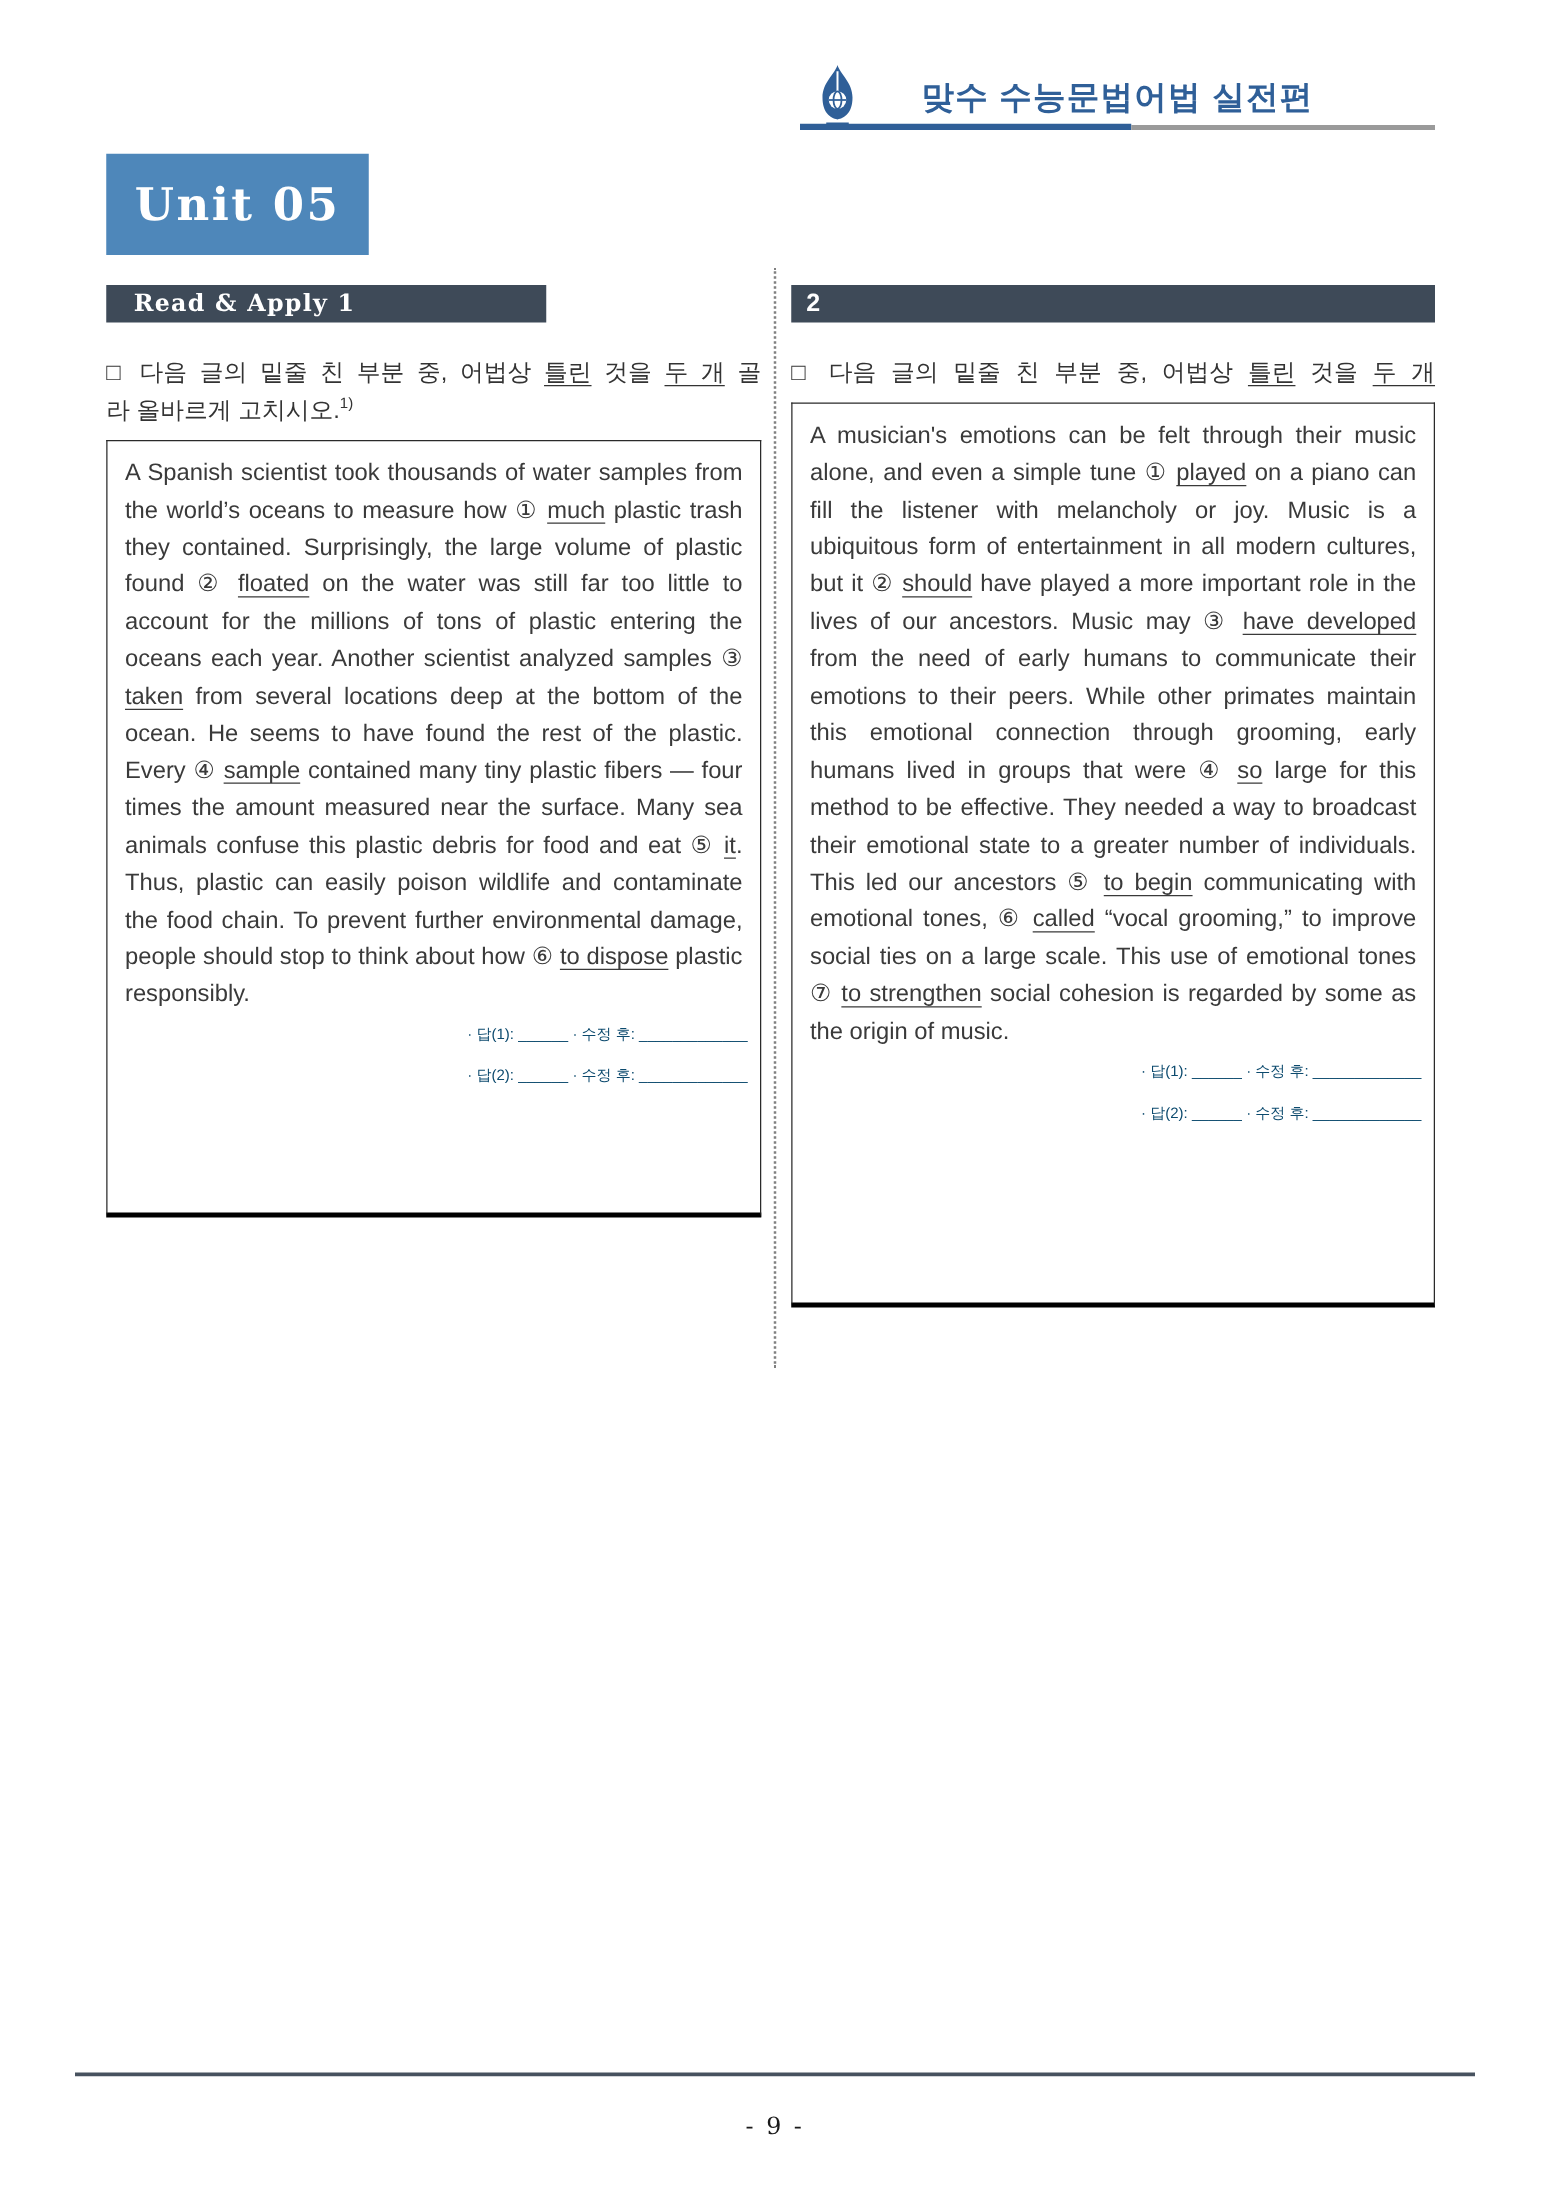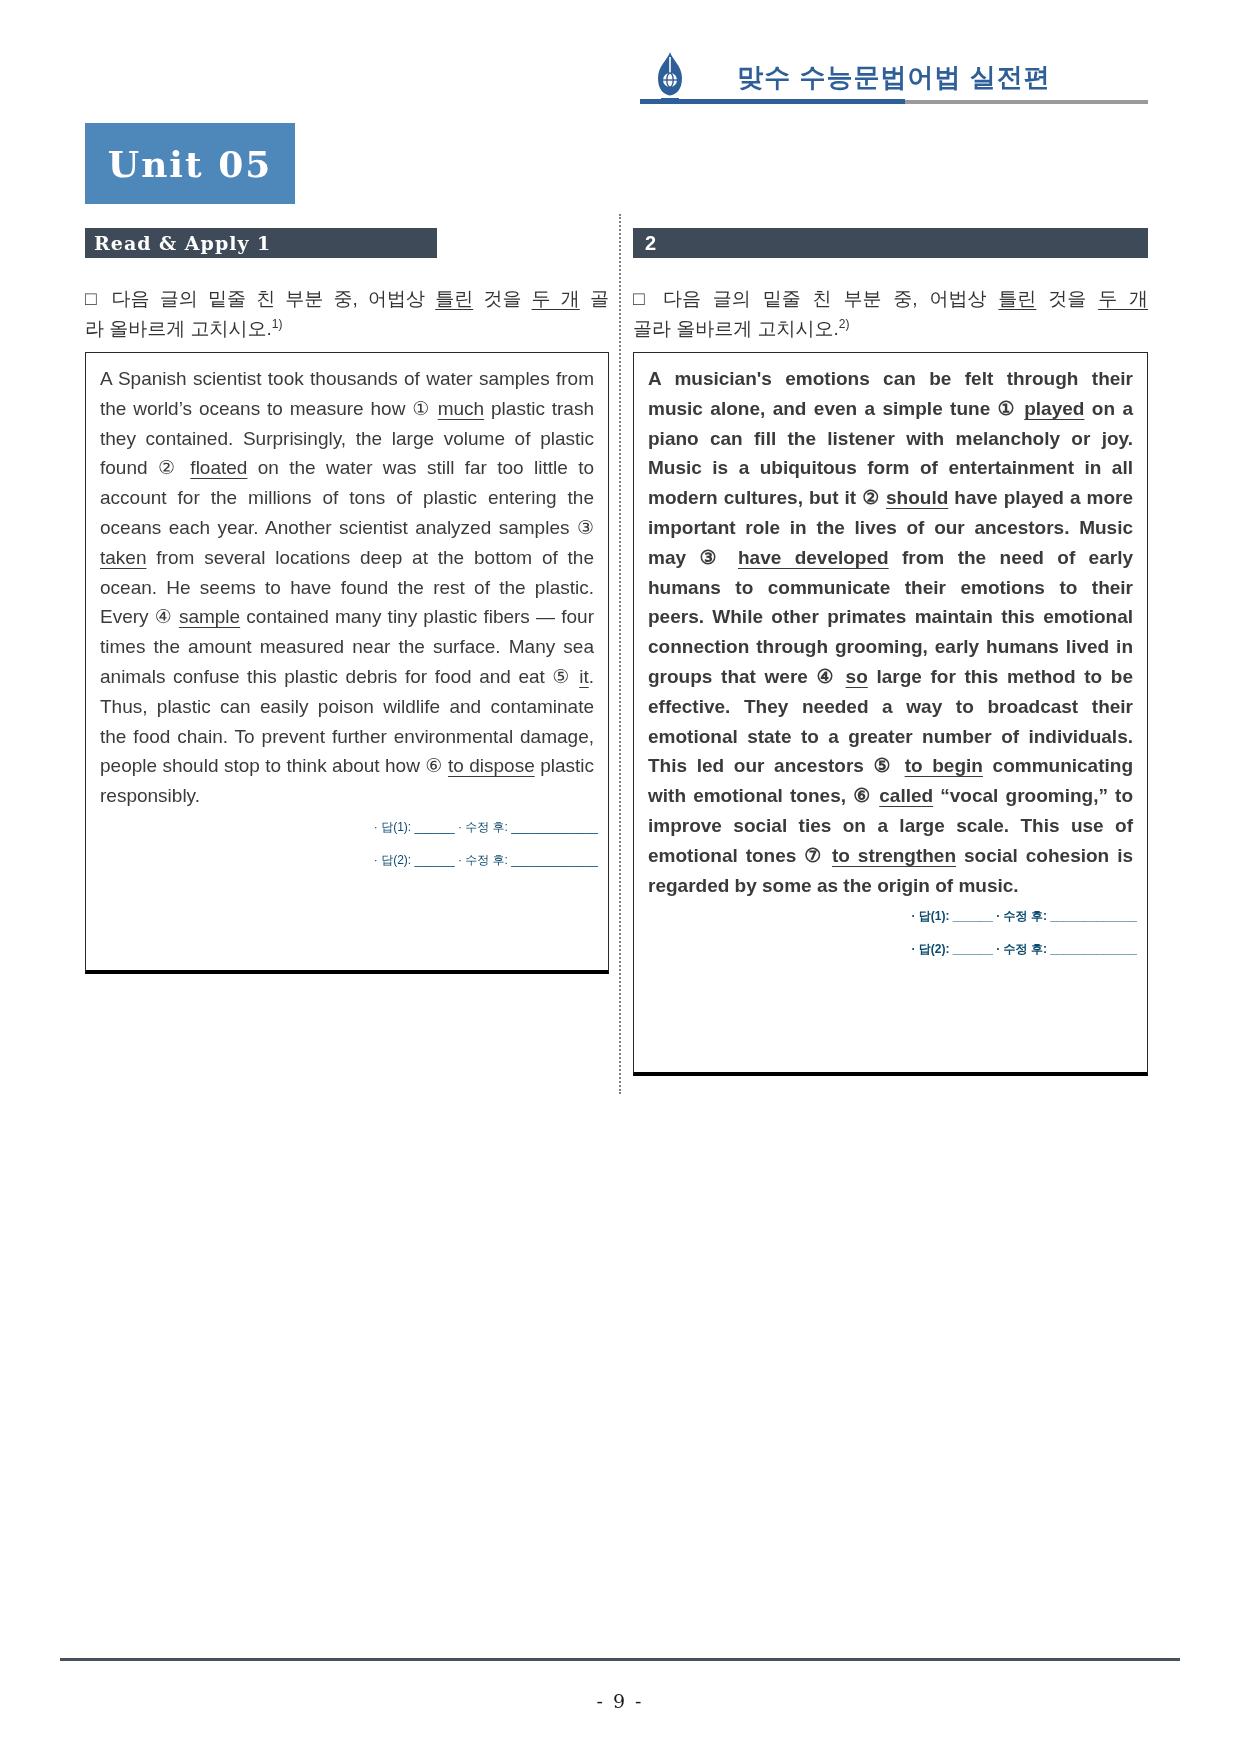--- a/index.html
+++ b/index.html
@@ -24,34 +24,34 @@
                  font-size:36px;color:#ffffff;letter-spacing:2px;}
 
   
   .col{position:absolute;top:228px;}
   .col-left{left:85px;width:524px;}
   .col-right{left:633px;width:515px;}
   .divider{position:absolute;left:619px;top:214px;height:880px;width:0;border-left:2px dotted #808080;}
 
   .section-bar{height:30px;background:#3e4a58;color:#ffffff;display:flex;align-items:center;}
   .bar-left{width:352px;}
-  .bar-left .txt{padding-left:9px;font-family:"DejaVu Serif","Liberation Serif",serif;
+  .bar-left .txt{padding-left:22px;font-family:"DejaVu Serif","Liberation Serif",serif;
                  font-weight:bold;font-size:19px;letter-spacing:1px;}
   .bar-right{width:100%;}
   .bar-right .txt{padding-left:12px;font-weight:bold;font-size:20px;}
 
   .instr{margin-top:26px;font-size:19px;line-height:30px;color:#333;}
   .just{text-align:justify;text-align-last:justify;}
   sup{font-size:12px;vertical-align:super;line-height:0;}
   u{text-decoration:underline;text-underline-offset:4px;}
 
   .passage-box{margin-top:8px;border:1.5px solid #2a2a2a;border-bottom:4px solid #000;
                box-sizing:border-box;display:flex;flex-direction:column;justify-content:flex-start;}
   .box-left{height:622px;}
-  .box-right{height:724px;font-weight:bold;}
+  .box-right{height:724px;}
   .passage{margin:0;padding:11px 14px 0 14px;font-size:19px;line-height:29.8px;
            text-align:justify;color:#3a3a3a;}
   .answers{padding:0 10px 10px 0;text-align:right;font-size:12px;line-height:33px;color:#0c4a6e;}
 
   
   .footer-rule{position:absolute;left:60px;top:1658px;width:1120px;height:3px;
                border-top:2px solid #47525f;border-bottom:1px solid #47525f;box-sizing:border-box;}
   .page-number{position:absolute;left:0;top:1690px;width:1240px;text-align:center;
                font-family:"DejaVu Serif","Liberation Serif",serif;font-size:19px;color:#1a1a1a;letter-spacing:2px;}
 </style>
@@ -96,21 +96,20 @@
   </div>
 
   <div class="divider"></div>
 
   <div class="col col-right">
     <div class="section-bar bar-right">
       <span class="txt">2</span>
     </div>
     <div class="instr">
       <div class="instr-line just"><span>□ 다음 글의 밑줄 친 부분 중, 어법상 </span><u>틀린</u><span> 것을 </span><u>두 개</u></div>
-      <div class="instr-line"><span>골라 올바르게 고치시오.</span><sup>2)</sup></div>
     </div>
     <div class="passage-box box-right">
       <p class="passage"><span>A musician's emotions can be felt through their music alone, and even a simple tune ① </span><u>played</u><span> on a piano can fill the listener with melancholy or joy. Music is a ubiquitous form of entertainment in all modern cultures, but it ② </span><u>should</u><span> have played a more important role in the lives of our ancestors. Music may ③ </span><u>have developed</u><span> from the need of early humans to communicate their emotions to their peers. While other primates maintain this emotional connection through grooming, early humans lived in groups that were ④ </span><u>so</u><span> large for this method to be effective. They needed a way to broadcast their emotional state to a greater number of individuals. This led our ancestors ⑤ </span><u>to begin</u><span> communicating with emotional tones, ⑥ </span><u>called</u><span> “vocal grooming,” to improve social ties on a large scale. This use of emotional tones ⑦ </span><u>to strengthen</u><span> social cohesion is regarded by some as the origin of music.</span></p>
       <div class="answers">
         <div>· 답(1): ______  · 수정 후: _____________</div>
         <div>· 답(2): ______  · 수정 후: _____________</div>
       </div>
     </div>
   </div>
 

